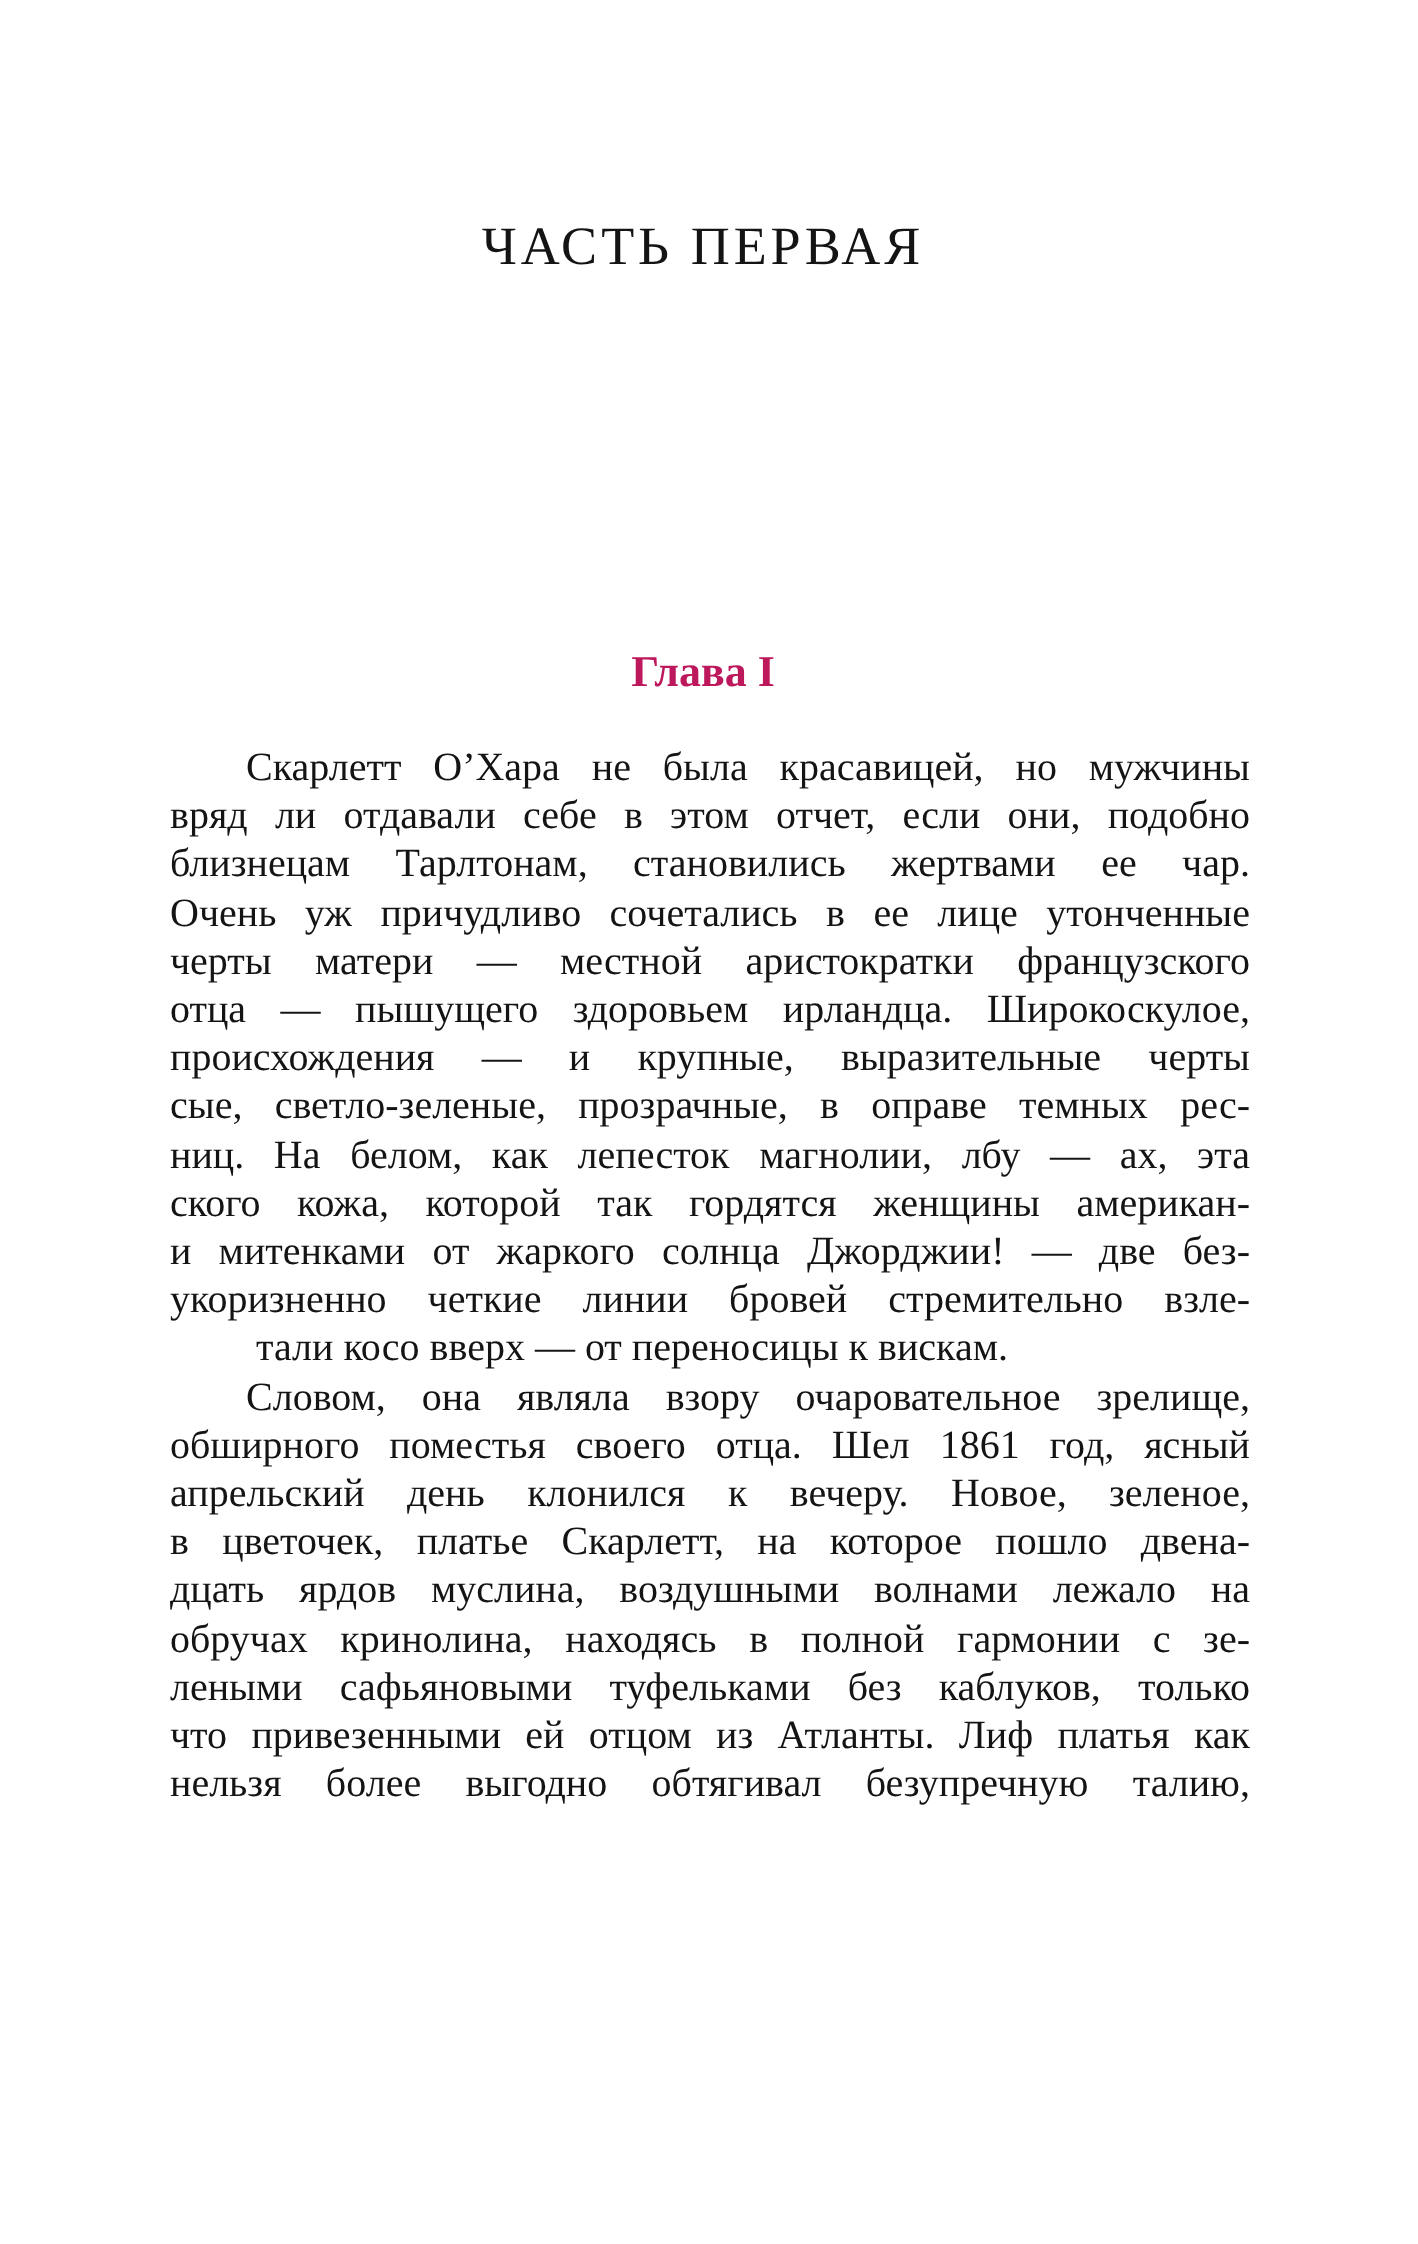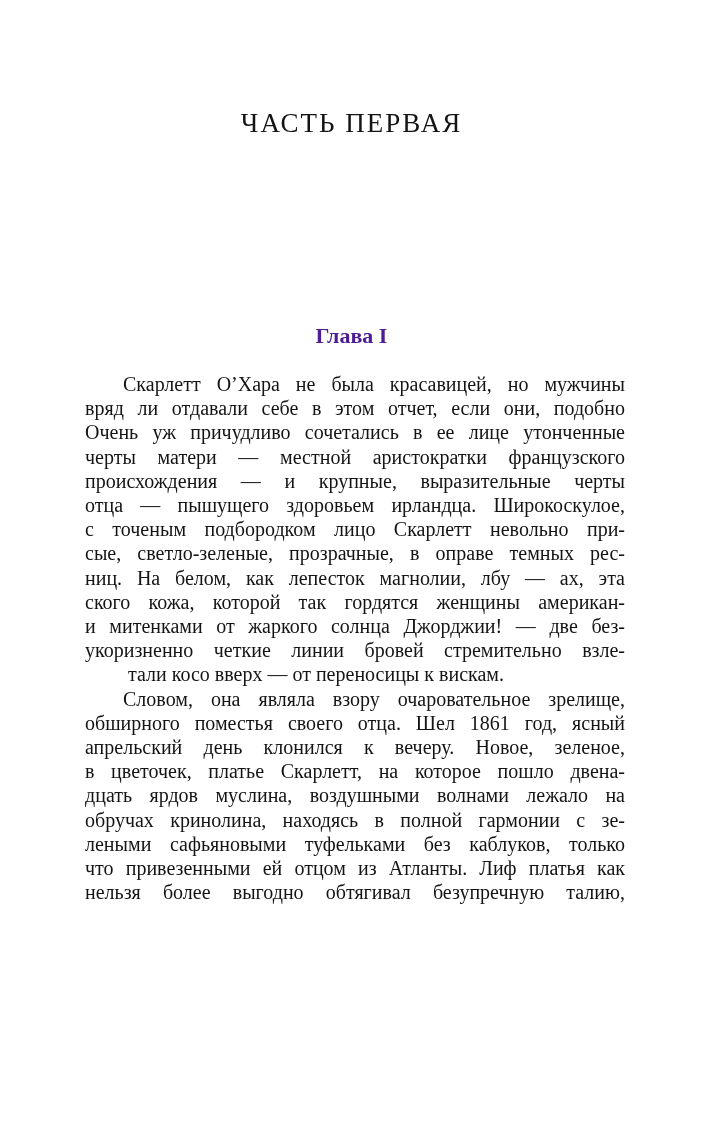--- a/index.html
+++ b/index.html
@@ -26,21 +26,21 @@
     text-align: center;
     letter-spacing: 2px;
     color: #141414;
   }
   .chapter-title {
     margin: 182px 0 0 0;
     font-size: 22px;
     font-weight: bold;
     line-height: 28px;
     text-align: center;
-    color: #4c1d95;
+    color: #be185d;
   }
   .text-block {
     margin-top: 22px;
     width: 540px;
     font-size: 20px;
     line-height: 24.2px;
   }
   .para { margin: 0; }
   .line {
     text-align: justify;
@@ -58,25 +58,25 @@
 </head>
 <body>
 
 <div class="page">
   <h1 class="part-title">ЧАСТЬ ПЕРВАЯ</h1>
   <h2 class="chapter-title">Глава I</h2>
   <div class="text-block" id="text-block">
       <div class="para">
         <div class="line indent">Скарлетт О’Хара не была красавицей, но мужчины</div>
         <div class="line">вряд ли отдавали себе в этом отчет, если они, подобно</div>
+        <div class="line">близнецам Тарлтонам, становились жертвами ее чар.</div>
         <div class="line">Очень уж причудливо сочетались в ее лице утонченные</div>
         <div class="line">черты матери — местной аристократки французского</div>
+        <div class="line">отца — пышущего здоровьем ирландца. Широкоскулое,</div>
         <div class="line">происхождения — и крупные, выразительные черты</div>
-        <div class="line">отца — пышущего здоровьем ирландца. Широкоскулое,</div>
-        <div class="line">с точеным подбородком лицо Скарлетт невольно при-</div>
         <div class="line">сые, светло-зеленые, прозрачные, в оправе темных рес-</div>
         <div class="line">ниц. На белом, как лепесток магнолии, лбу — ах, эта</div>
         <div class="line">ского кожа, которой так гордятся женщины американ-</div>
         <div class="line">и митенками от жаркого солнца Джорджии! — две без-</div>
         <div class="line">укоризненно четкие линии бровей стремительно взле-</div>
         <div class="line end">тали косо вверх — от переносицы к вискам.</div>
       </div>
       <div class="para">
         <div class="line indent">Словом, она являла взору очаровательное зрелище,</div>
         <div class="line">обширного поместья своего отца. Шел 1861 год, ясный</div>

